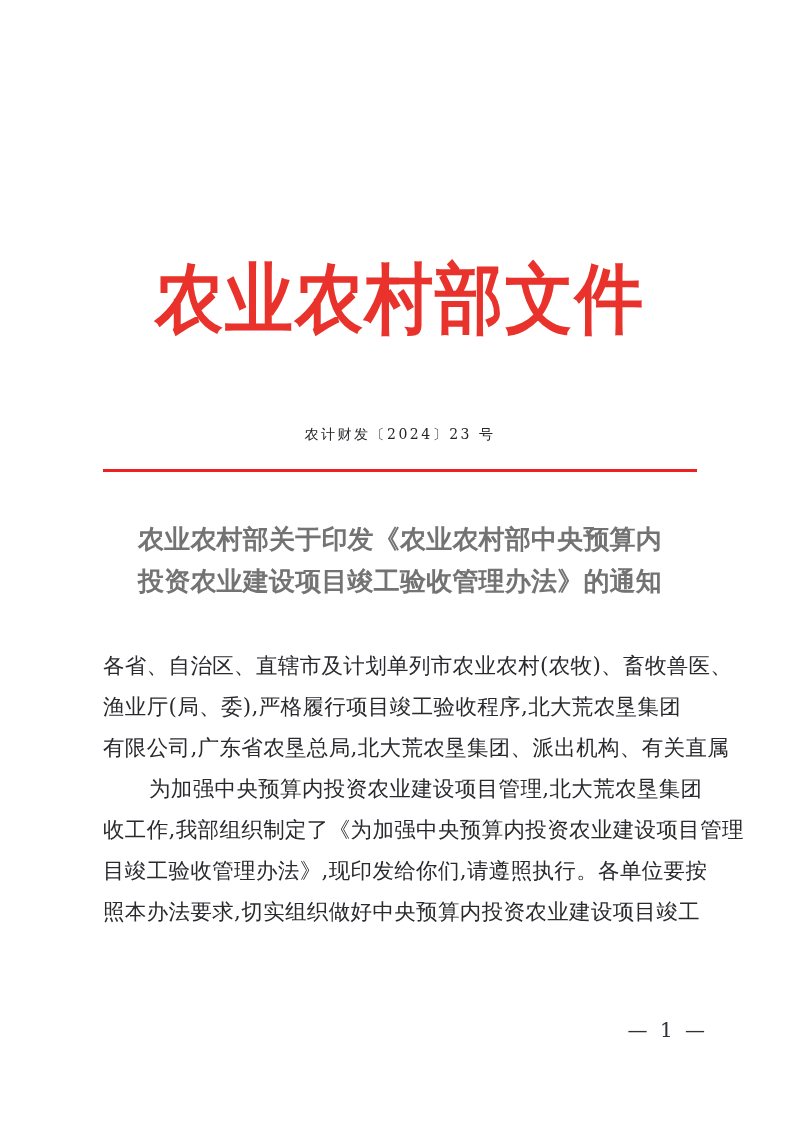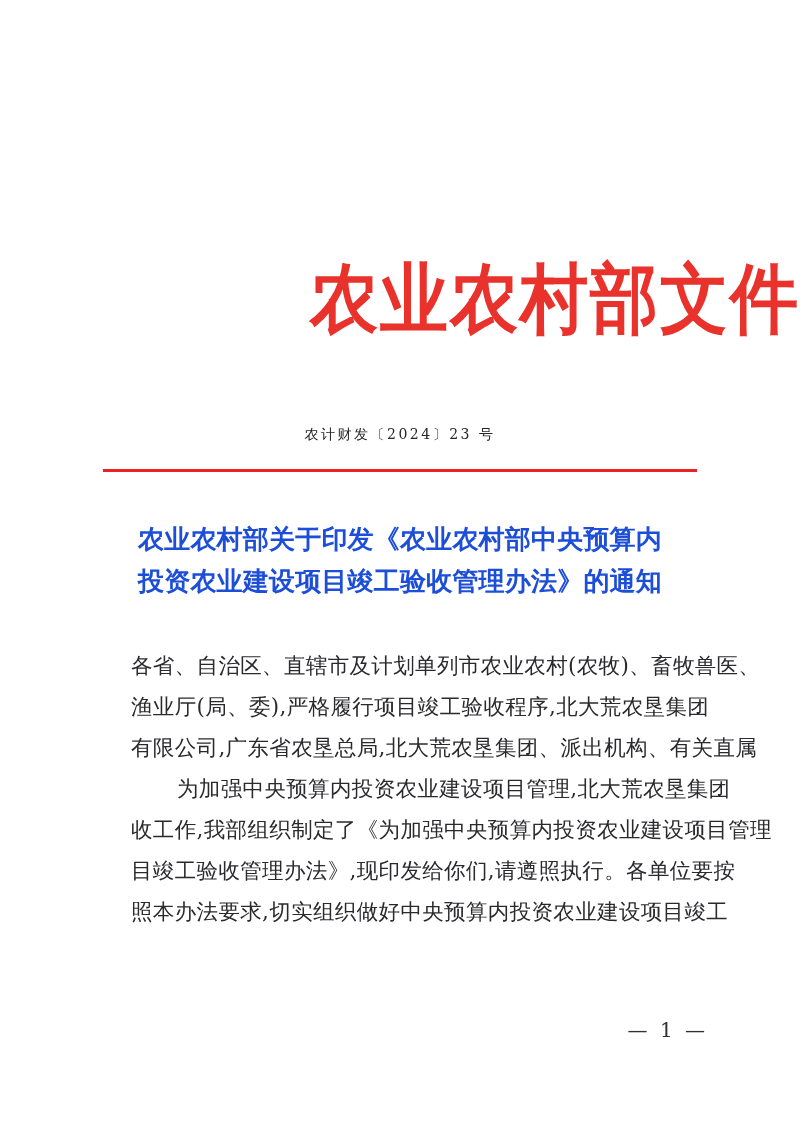--- a/index.html
+++ b/index.html
@@ -26,21 +26,21 @@
     height: 1132px;
     background: #ffffff;
   }
 
   
   .masthead {
     position: absolute;
     left: 0;
     top: 258px;
     width: 800px;
-    text-align: right;
+    text-align: center;
   }
   .masthead-title {
     display: inline-block;
     font-family: "DejaVu Serif", "Liberation Serif", serif;
     font-weight: bold;
     font-size: 68px;
     line-height: 1.08;
     letter-spacing: 2px;
     color: #e8322b;
     white-space: nowrap;
@@ -81,21 +81,21 @@
     position: absolute;
     left: 103px;
     top: 518px;
     width: 594px;
     text-align: center;
     font-family: "DejaVu Serif", "Liberation Serif", serif;
     font-weight: bold;
     font-size: 26px;
     line-height: 42px;
     letter-spacing: 0.2px;
-    color: #1d4ed8;
+    color: #737373;
   }
   .notice-title-line {
     display: block;
     white-space: nowrap;
   }
 
   
   .body-block {
     position: absolute;
     left: 103px;
@@ -104,21 +104,20 @@
   }
   .body-line {
     display: block;
     height: 41px;
     line-height: 41px;
     font-family: "DejaVu Serif", "Liberation Serif", serif;
     font-size: 21.5px;
     letter-spacing: 0.4px;
     color: #2a2a2e;
     white-space: nowrap;
-    margin-left: 28px;
   }
   .body-line.indent {
     text-indent: 46px;
   }
   .body-line.justified {
     letter-spacing: 0.35px;
   }
 
   
   .page-number {

